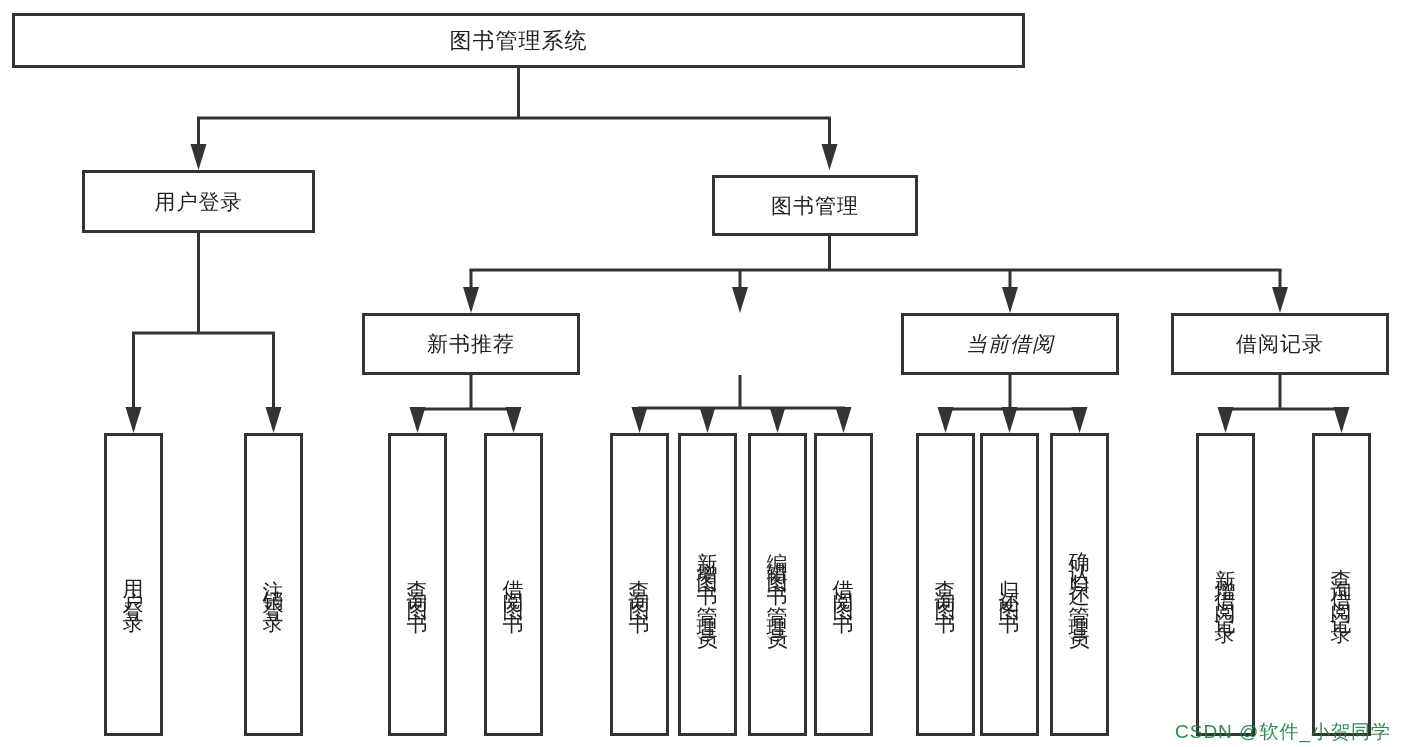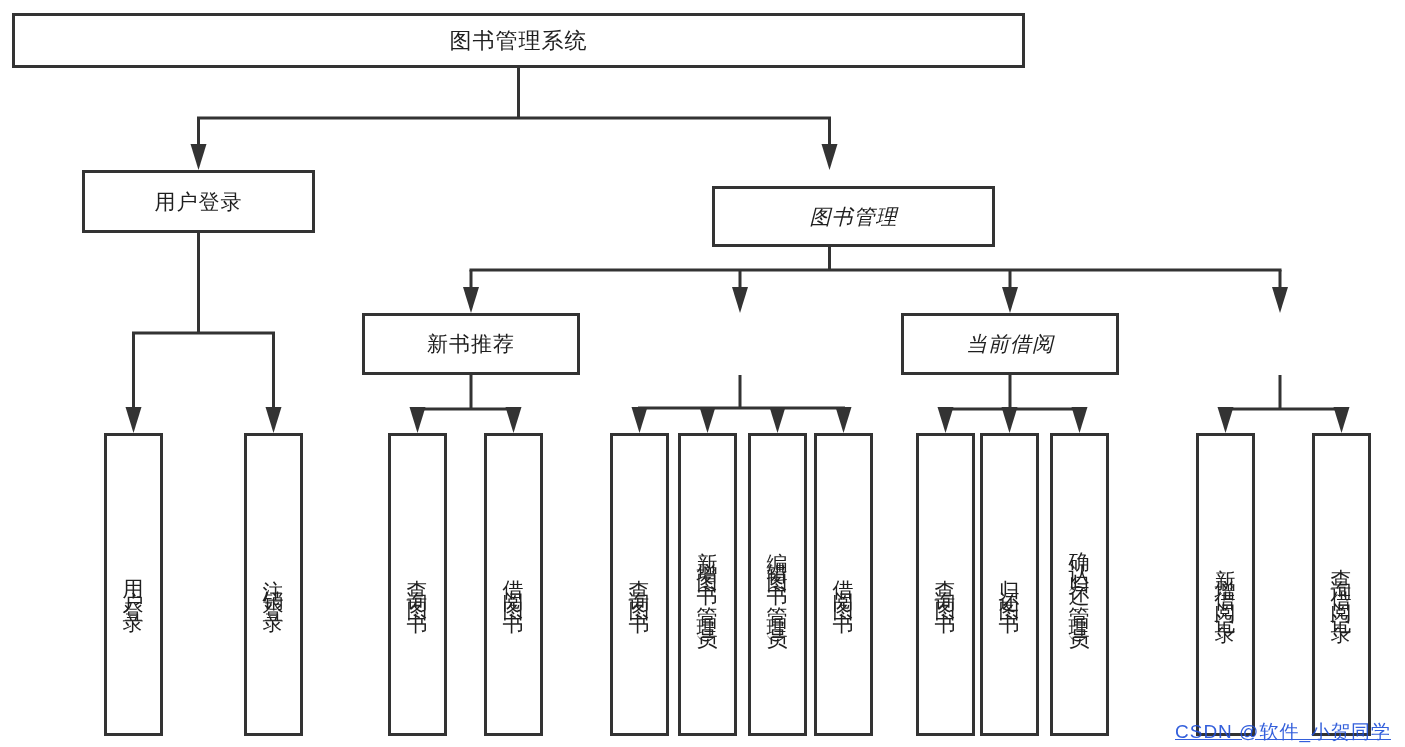--- a/index.html
+++ b/index.html
@@ -106,29 +106,32 @@
       <polygon points="1333.5,407 1349.5,407 1341.5,433" fill="#333333"></polygon>
     </svg>
 
   <div class="box title" style="left:12px; top:13px; width:1013px; height:55px;">
     <span>图书管理系统</span>
   </div>
 
   <div class="box" style="left:82px; top:170px; width:233px; height:63px;">
     <span>用户登录</span>
   </div>
-  <div class="box" style="left:712px; top:186px; width:283px; height:61px;font-style:italic;">
+  <div class="box" style="left:712px; top:175px; width:206px; height:61px;">
     <span>图书管理</span>
   </div>
 
   <div class="box" style="left:362px; top:313px; width:218px; height:62px;">
     <span>新书推荐</span>
   </div>
   <div class="box" style="left:901px; top:313px; width:218px; height:62px;font-style:italic;">
     <span>当前借阅</span>
+  </div>
+  <div class="box" style="left:1171px; top:313px; width:218px; height:62px;">
+    <span>借阅记录</span>
   </div>
 
   <div class="vbox" style="left:104px; top:433px; width:59px; height:303px;">
     <span>用户登录</span>
   </div>
   <div class="vbox" style="left:244px; top:433px; width:59px; height:303px;">
     <span>注销登录</span>
   </div>
 
   <div class="vbox" style="left:388px; top:433px; width:59px; height:303px;">
@@ -161,14 +164,14 @@
     <span>确认归还（管理员）</span>
   </div>
 
   <div class="vbox" style="left:1196px; top:433px; width:59px; height:303px;">
     <span>新增借阅记录</span>
   </div>
   <div class="vbox" style="left:1312px; top:433px; width:59px; height:303px;">
     <span>查询借阅记录</span>
   </div>
 
-  <div class="watermark" style="color: #1d4ed8; text-decoration: underline;">CSDN @软件_小贺同学</div>
+  <div class="watermark" style="color: #15803d;">CSDN @软件_小贺同学</div>
 </div>
 
 </body></html>

